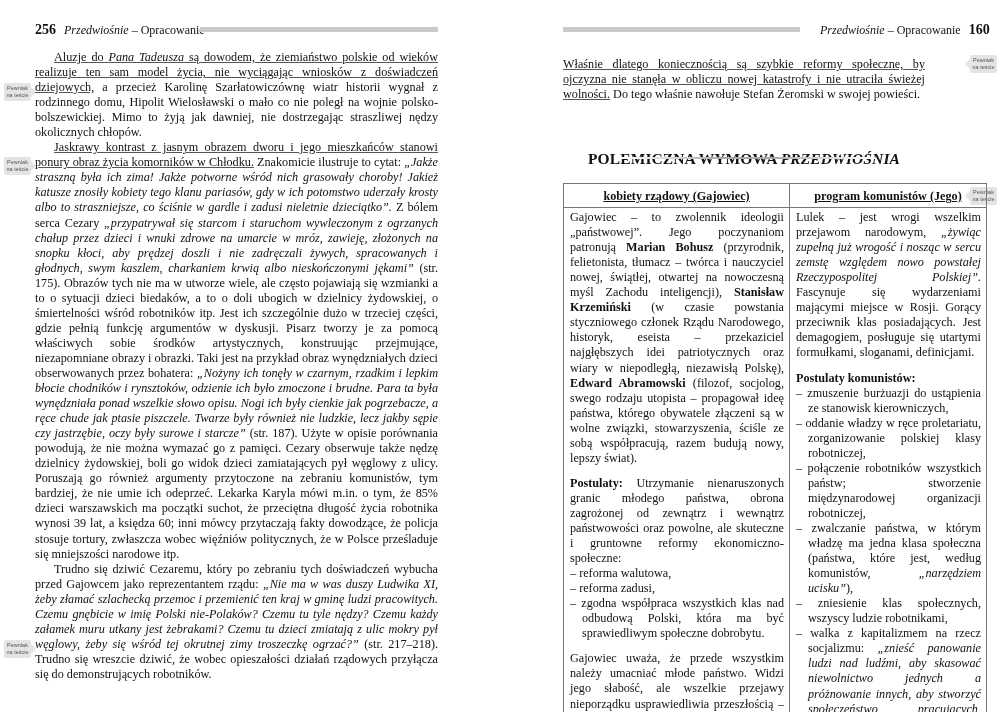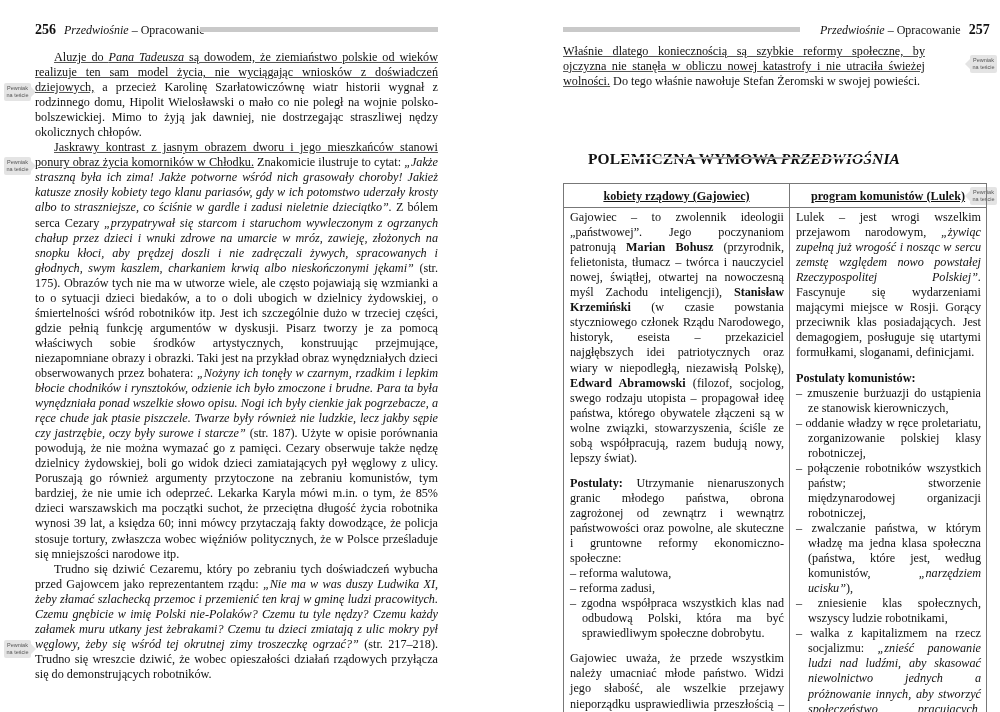--- a/index.html
+++ b/index.html
@@ -9,21 +9,21 @@
   .page.left { left:0; width:500px; }
   .page.right { left:500px; width:500px; }
 
   .runhead { position:absolute; top:22px; font-size:12px; line-height:16px; display:flex; align-items:baseline; }
   .runhead .num { font-weight:bold; font-size:14px; }
   .runhead .title i { font-style:italic;margin-top:12px; }
   .bar { position:absolute; top:27px; height:5px; background:#c9c9c9; }
 
   .body { position:absolute; font-size:12.2px; line-height:15.05px; text-align:justify; }
   .left .body { left:35px; top:50px; width:403px; }
-  .right .body { left:63px; top:44px; width:362px; }
+  .right .body { left:63px; top:57px; width:362px; }
   .body p { margin:0; }
   .ind { text-indent:19px; }
   .ul { text-decoration:underline; text-decoration-color:#555; }
   .it { font-style:italic; }
   .b { font-weight:bold; }
 
   .tag { position:absolute; width:27px; height:18px; background:#e4e4e4; border-radius:2px;
          font-family:"Liberation Sans", sans-serif; font-size:5.5px; line-height:6.5px; color:#555;
          text-align:center; padding-top:2px; box-sizing:border-box; }
   .tag.lt::after { content:""; position:absolute; right:-5px; top:4px; border-left:5px solid #e4e4e4;
@@ -62,36 +62,36 @@
       <p class="ind"><span class="ul">Aluzje do </span><span class="ul it">Pana Tadeusza</span><span class="ul"> są dowodem, że ziemiaństwo polskie od wieków realizuje ten sam model życia, nie wyciągając wniosków z doświadczeń dziejowych,</span><span> a przecież Karolinę Szarłatowiczównę wiatr historii wygnał z rodzinnego domu, Hipolit Wielosławski o mało co nie poległ na wojnie polsko-bolszewickiej. Mimo to żyją jak dawniej, nie dostrzegając straszliwej nędzy okolicznych chłopów.</span></p>
       <p class="ind"><span class="ul">Jaskrawy kontrast z jasnym obrazem dworu i jego mieszkańców stanowi ponury obraz życia komorników w Chłodku.</span><span> Znakomicie ilustruje to cytat: </span><span class="it">„Jakże straszną była ich zima! Jakże potworne wśród nich grasowały choroby! Jakież katusze znosiły kobiety tego klanu pariasów, gdy w ich potomstwo uderzały krosty albo to straszniejsze, co ściśnie w gardle i zadusi nieletnie dzieciątko”.</span><span> Z bólem serca Cezary </span><span class="it">„przypatrywał się starcom i staruchom wywleczonym z ogrzanych chałup przez dzieci i wnuki zdrowe na umarcie w mróz, zawieję, złożonych na snopku kłoci, aby prędzej doszli i nie zadręczali żywych, spracowanych i głodnych, swym kaszlem, charkaniem krwią albo nieskończonymi jękami”</span><span> (str. 175). Obrazów tych nie ma w utworze wiele, ale często pojawiają się wzmianki a to o sytuacji dzieci biedaków, a to o doli ubogich w dzielnicy żydowskiej, o śmiertelności wśród robotników itp. Jest ich szczególnie dużo w trzeciej części, gdzie pełnią funkcję argumentów w dyskusji. Pisarz tworzy je za pomocą właściwych sobie środków artystycznych, konstruując przejmujące, niezapomniane obrazy i obrazki. Taki jest na przykład obraz wynędzniałych dzieci obserwowanych przez bohatera: </span><span class="it">„Nożyny ich tonęły w czarnym, rzadkim i lepkim błocie chodników i rynsztoków, odzienie ich było zmoczone i brudne. Para ta była wynędzniała ponad wszelkie słowo opisu. Nogi ich były cienkie jak pogrzebacze, a ręce chude jak ptasie piszczele. Twarze były również nie ludzkie, lecz jakby sępie czy jastrzębie, oczy były surowe i starcze”</span><span> (str. 187). Użyte w opisie porównania powodują, że nie można wymazać go z pamięci. Cezary obserwuje także nędzę dzielnicy żydowskiej, boli go widok dzieci zamiatających pył węglowy z ulicy. Poruszają go również argumenty przytoczone na zebraniu komunistów, tym bardziej, że nie umie ich odeprzeć. Lekarka Karyla mówi m.in. o tym, że 85% dzieci warszawskich ma początki suchot, że przeciętna długość życia robotnika wynosi 39 lat, a księdza 60; inni mówcy przytaczają fakty dowodzące, że policja stosuje tortury, zwłaszcza wobec więźniów politycznych, że w Polsce prześladuje się mniejszości narodowe itp.</span></p>
       <p class="ind"><span>Trudno się dziwić Cezaremu, który po zebraniu tych doświadczeń wybucha przed Gajowcem jako reprezentantem rządu: </span><span class="it">„Nie ma w was duszy Ludwika XI, żeby złamać szlachecką przemoc i przemienić ten kraj w gminę ludzi pracowitych. Czemu gnębicie w imię Polski nie-Polaków? Czemu tu tyle nędzy? Czemu każdy załamek muru utkany jest żebrakami? Czemu tu dzieci zmiatają z ulic mokry pył węglowy, żeby się wśród tej okrutnej zimy troszeczkę ogrzać?”</span><span> (str. 217–218). Trudno się wreszcie dziwić, że wobec opieszałości działań rządowych przyłącza się do demonstrujących robotników.</span></p>
     </div>
 </div>
 
 <div class="page right">
   <div class="bar" style="left:63px; width:237px;"></div>
   <div class="runhead" style="left:320px;">
     <span class="title"><i>Przedwiośnie</i><span> – Opracowanie</span></span>
-    <span class="num" style="margin-left:8px;">257</span>
+    <span class="num" style="margin-left:8px;">160</span>
   </div>
 
   <div class="tag rt" style="left:470px; top:55px;">Pewniak na teście</div>
   <div class="tag rt" style="left:470px; top:187px;">Pewniak na teście</div>
 
   <div class="body" id="right-intro"><span class="ul">Właśnie dlatego koniecznością są szybkie reformy społeczne, by ojczyzna nie stanęła w obliczu nowej katastrofy i nie utraciła świeżej wolności.</span><span> Do tego właśnie nawołuje Stefan Żeromski w swojej powieści.</span></div>
 
   <div class="section-title"><span>POLEMICZNA WYMOWA </span><i>PRZEDWIOŚNIA</i></div>
   <div class="section-rule"></div>
 
   <table class="cmp">
     <tbody>
         <tr>
       <th>kobiety rządowy (Gajowiec)</th>
-      <th>program komunistów (Lulek)</th>
+      <th>program komunistów (Jego)</th>
     </tr>
     <tr>
       <td class="c1">
         <div id="c1-intro"><span>Gajowiec – to zwolennik ideologii „państwowej”. Jego poczynaniom patronują </span><span class="b">Marian Bohusz</span><span> (przyrodnik, felietonista, tłumacz – twórca i nauczyciel nowej, świątłej, otwartej na nowoczesną myśl Zachodu inteligencji), </span><span class="b">Stanisław Krzemiński</span><span> (w czasie powstania styczniowego członek Rządu Narodowego, historyk, eseista – przekaziciel najgłębszych idei patriotycznych oraz wiary w niepodległą, niezawisłą Polskę), </span><span class="b">Edward Abramowski</span><span> (filozof, socjolog, swego rodzaju utopista – propagował ideę państwa, którego obywatele złączeni są w wolne związki, stowarzyszenia, ściśle ze sobą współpracują, razem budują nowy, lepszy świat).</span></div>
         <div class="bl"><b>Postulaty:</b><span> Utrzymanie nienaruszonych granic młodego państwa, obrona zagrożonej od zewnątrz i wewnątrz państwowości oraz powolne, ale skuteczne i gruntowne reformy ekonomiczno-społeczne:</span></div>
         <div class="dash">– reforma walutowa,</div>
         <div class="dash">– reforma zadusi,</div>
         <div class="dash">– zgodna współpraca wszystkich klas nad odbudową Polski, która ma być sprawiedliwym społeczne dobrobytu.</div>
         <div class="bl">Gajowiec uważa, że przede wszystkim należy umacniać młode państwo. Widzi jego słabość, ale wszelkie przejawy nieporządku usprawiedliwia przeszłością – faktem stuletniej niewoli, zaborów oraz ilością i hierarchią potrzeb – przede wszystkim trzeba zapewnić ład i bezpieczeństwo i w obliczu tych spraw nawet kwestia reform schodzi na dalszy plan.</div>
       </td>

